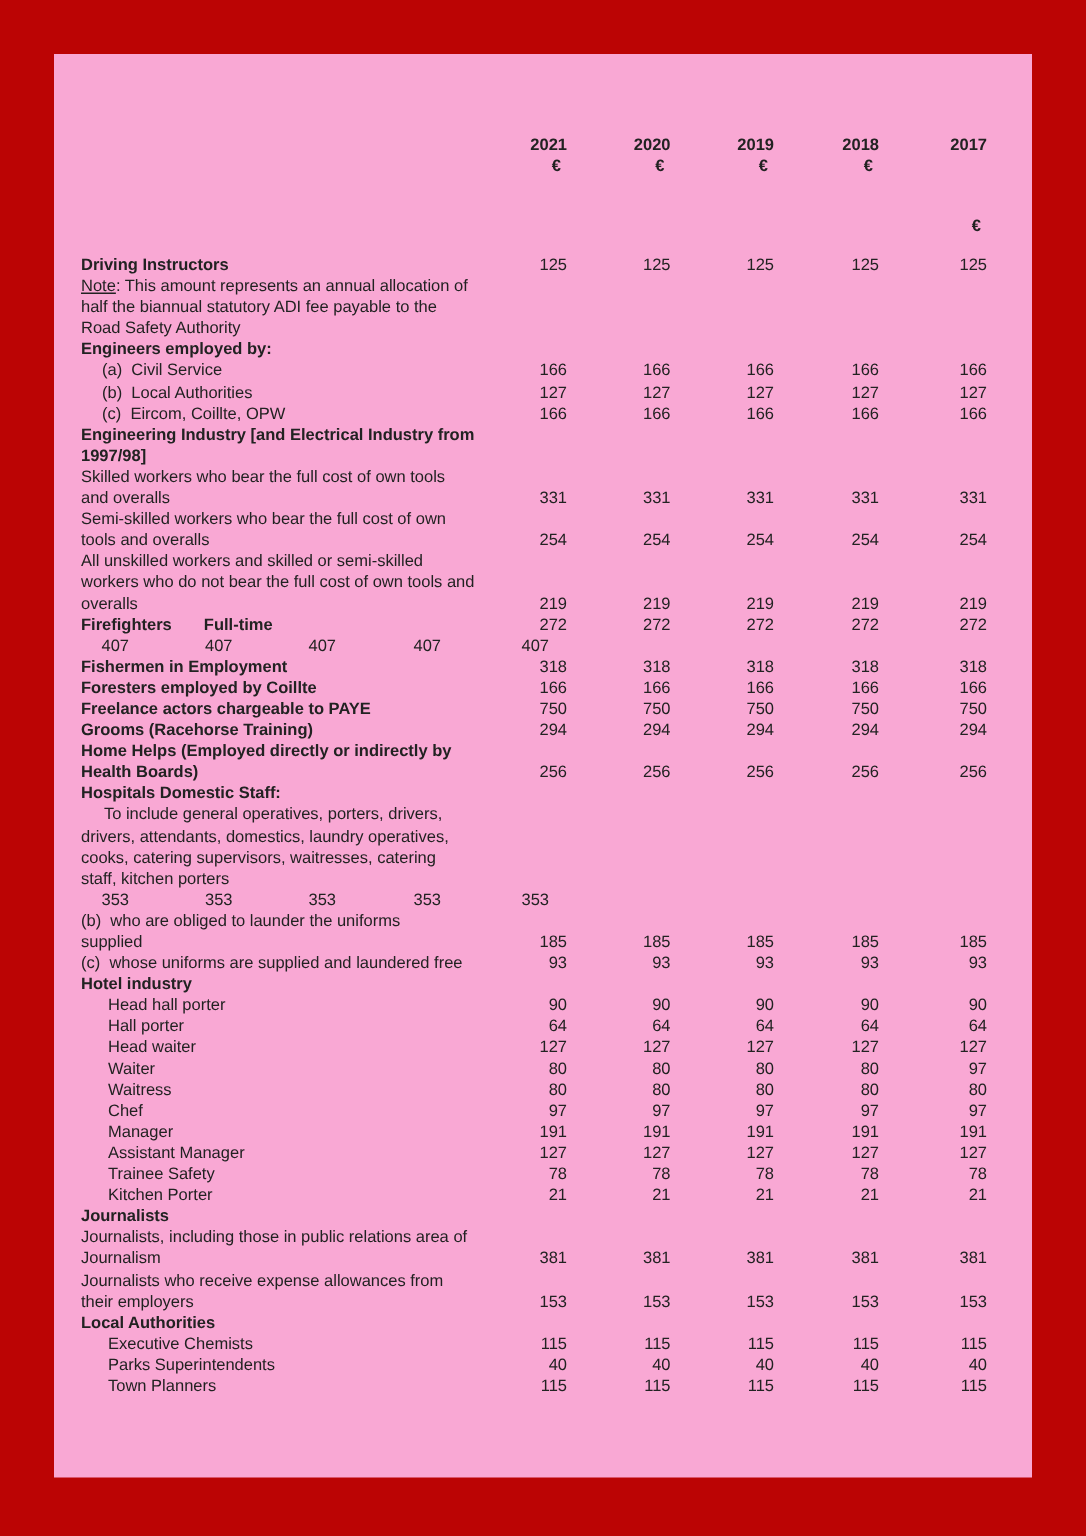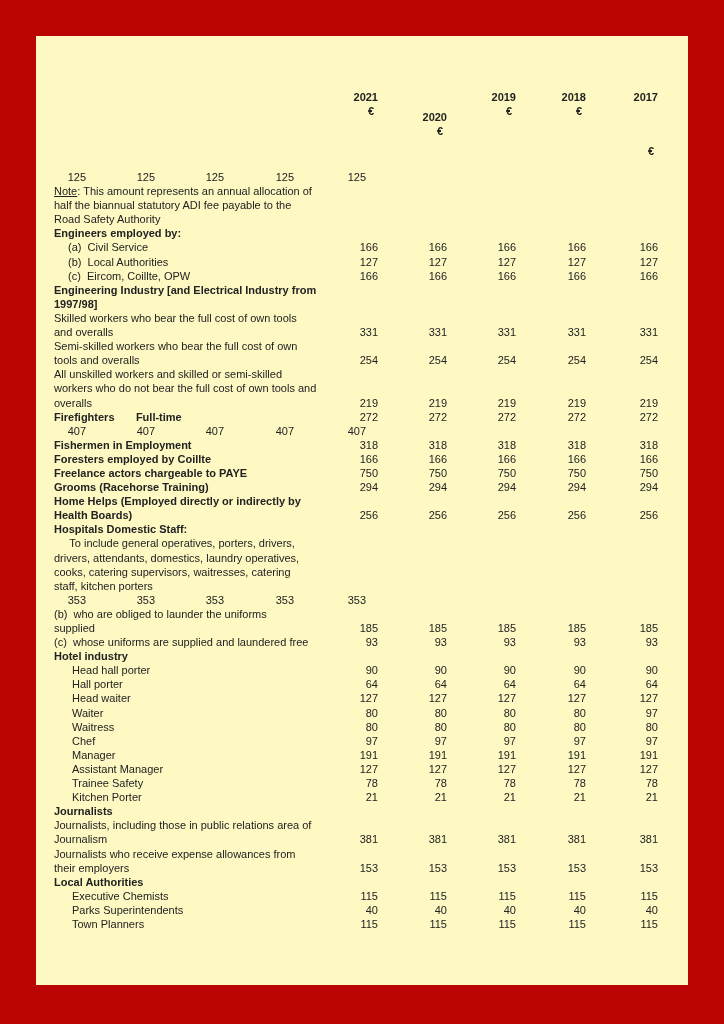--- a/index.html
+++ b/index.html
@@ -6,38 +6,38 @@
   .canvas{
     position:relative;
     width:724px;height:1024px;
     background:#bb0404;
     font-family:"Liberation Sans","DejaVu Sans",sans-serif;
     overflow:hidden;
   }
   .paper{
     position:absolute;left:36px;top:36px;
     width:652px;height:949px;
-    background:#fef9c3;
+    background:#f9a8d4;
   }
   .table{
     padding:54px 30px 0 18px;
     color:#222;
   }
   .header-row{
     display:flex;
     margin-bottom:12px;
   }
   .header-spacer{width:292px;}
   .ycell{
     display:flex;flex-direction:column;align-items:flex-end;
     font-weight:bold;font-size:11px;line-height:14px;
   }
   .ycell .cur{margin-right:4px;}
   .c0{width:32px;}
-  .c1{width:69px;justify-content:center;}
+  .c1{width:69px;}
   .c2{width:69px;}
   .c3{width:70px;}
   .c4{width:72px;gap:40px;}
   .trow{
     display:flex;align-items:flex-end;
     font-size:11px;line-height:14.1px;
   }
   .label-cell{
     box-sizing:border-box;
     width:292px;
@@ -73,20 +73,21 @@
             <span>2018</span>
             <span class="cur">€</span>
           </div>
           <div class="ycell c4">
             <span>2017</span>
             <span class="cur">€</span>
           </div>
         </div>
       <div id="rows">
           <div class="trow bold">
+            <div class="label-cell indent-0">Driving Instructors</div>
             <div class="val c0">125</div>
             <div class="val c1">125</div>
             <div class="val c2">125</div>
             <div class="val c3">125</div>
             <div class="val c4">125</div>
           </div>
           <div class="trow">
             <div class="label-cell indent-0"><u>Note</u>: This amount represents an annual allocation of
 half the biannual statutory ADI fee payable to the
 Road Safety Authority</div>

